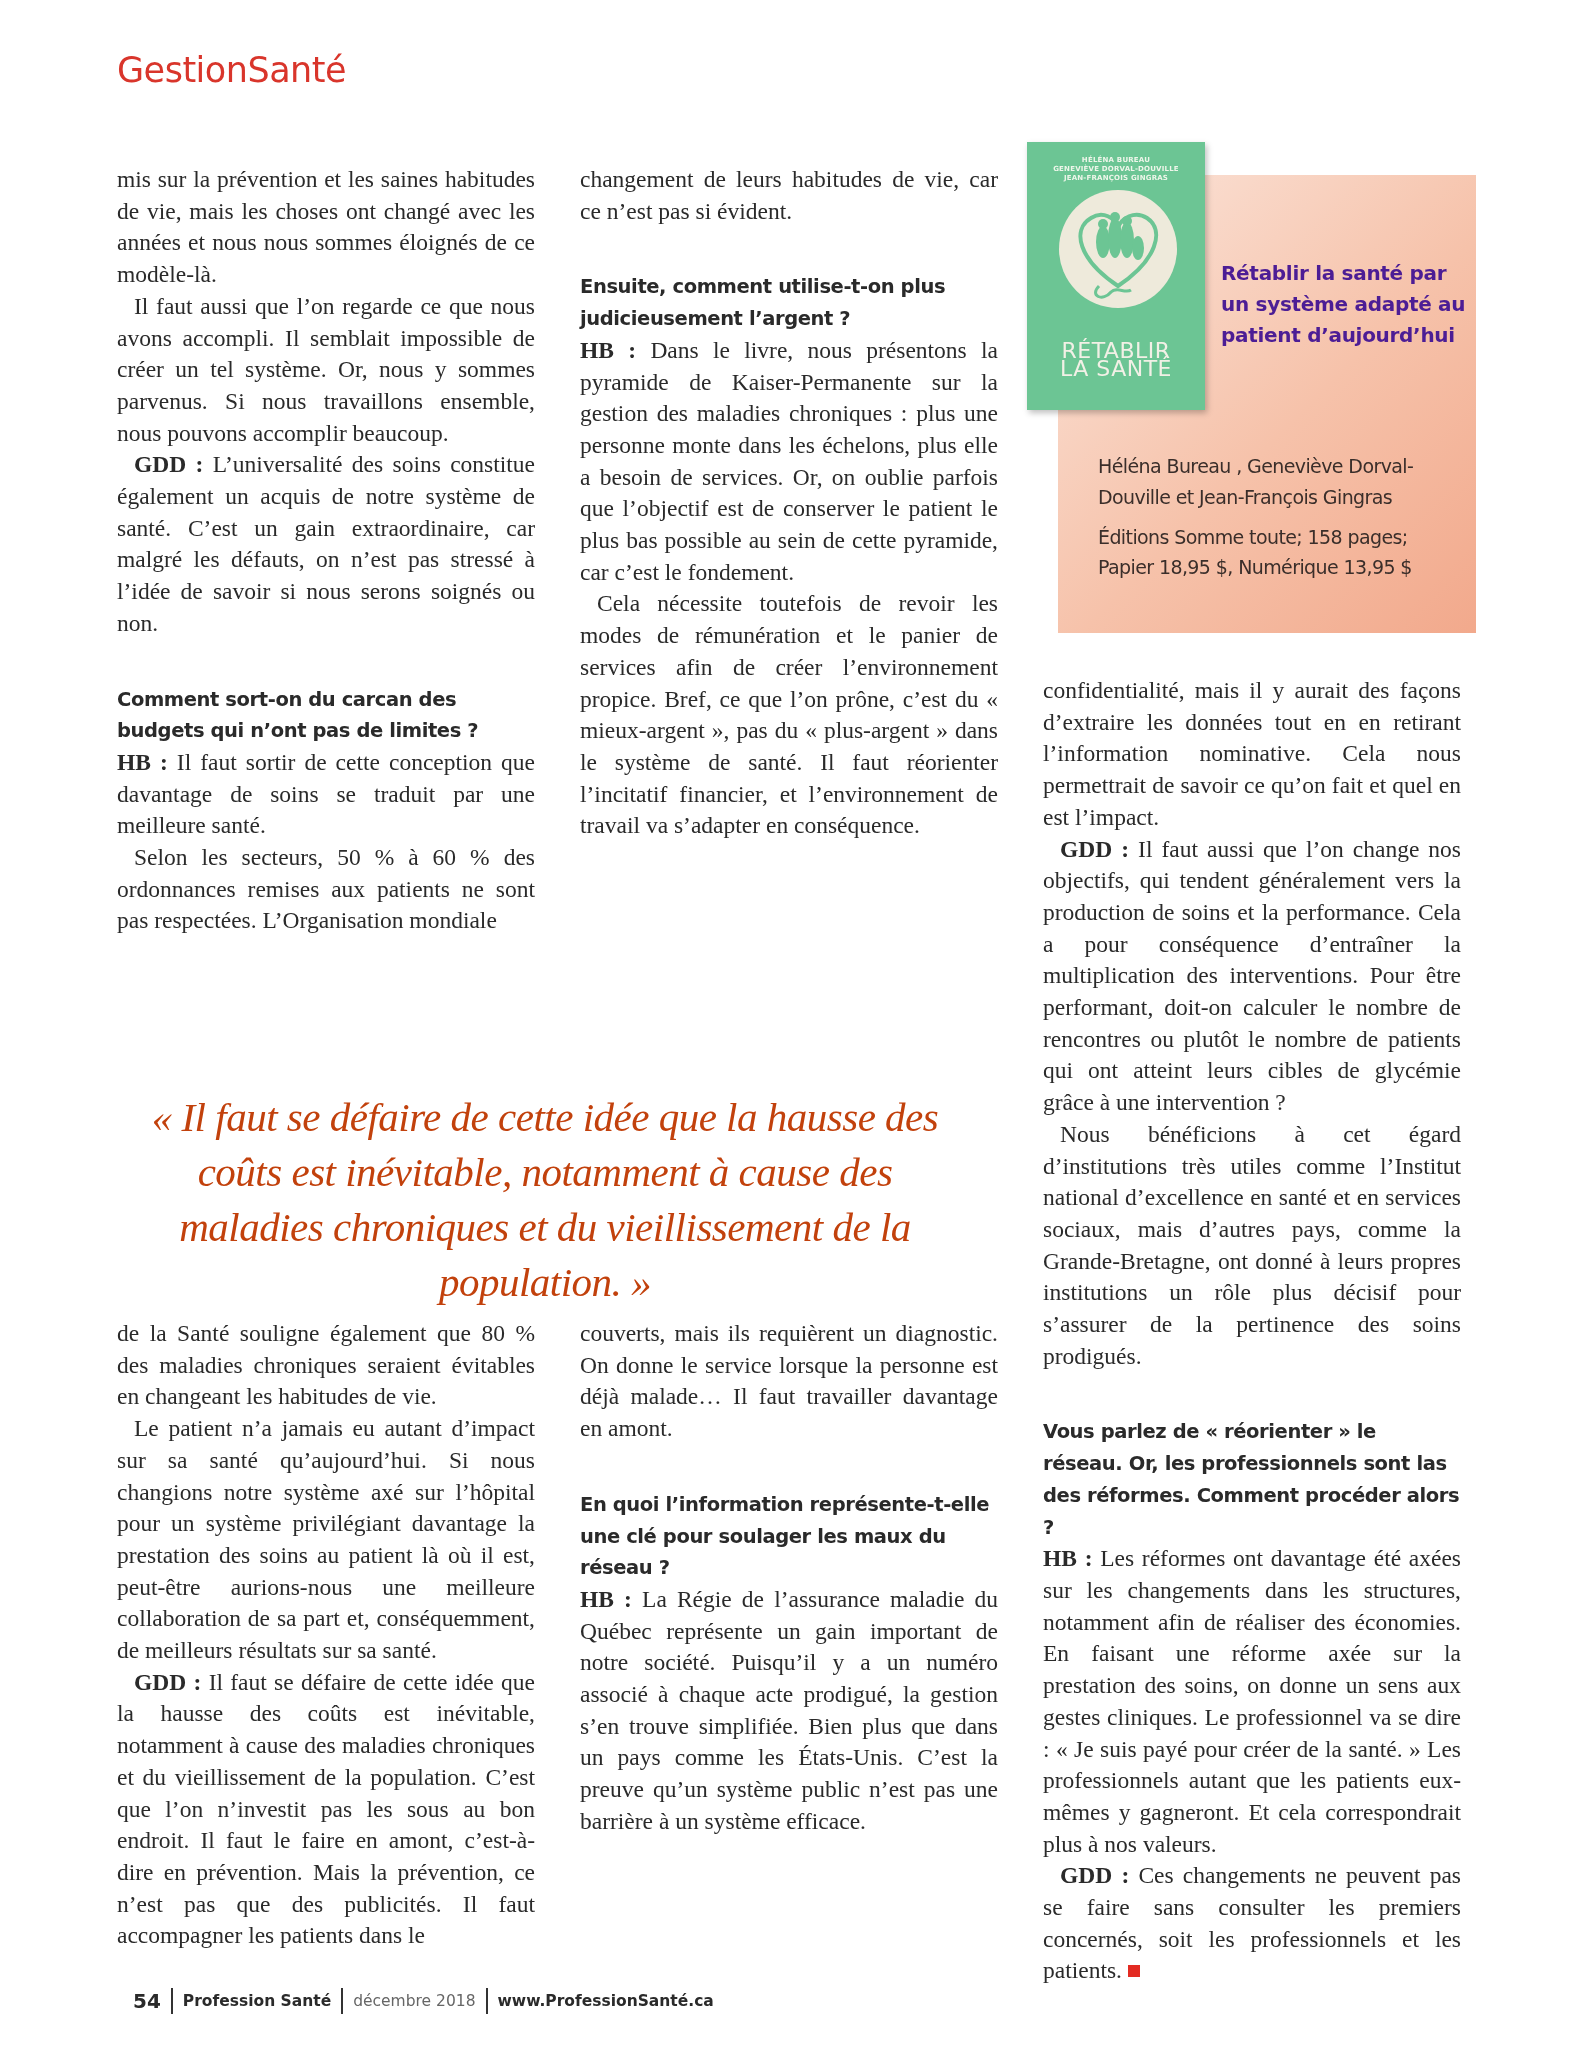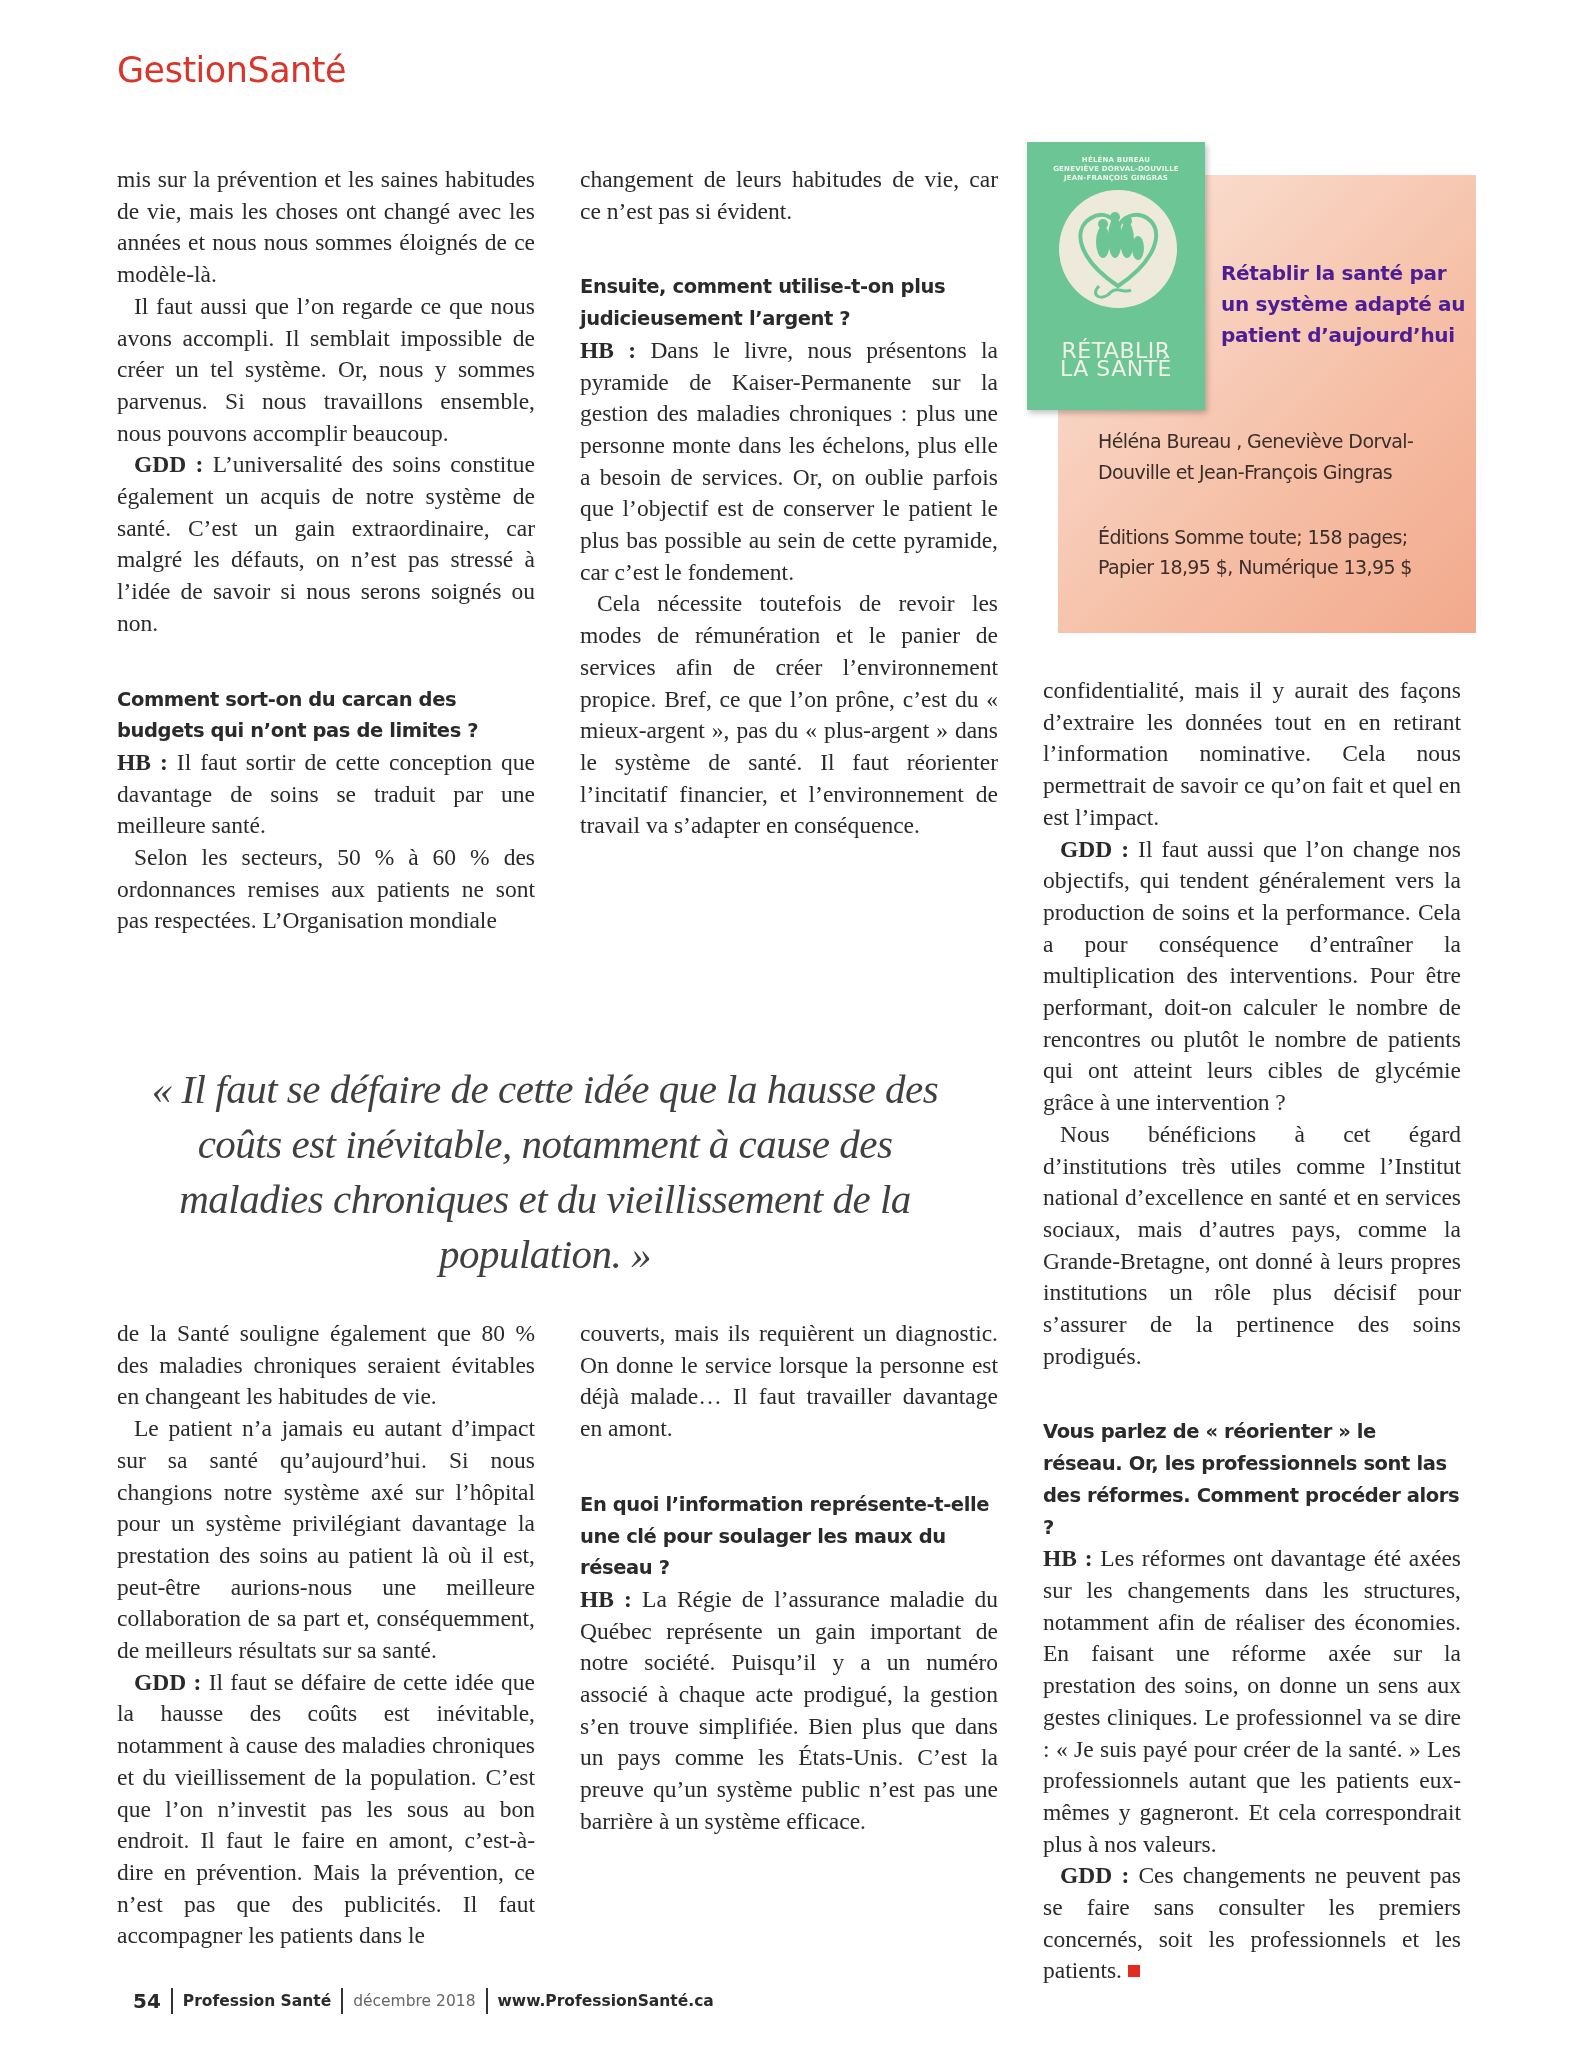--- a/index.html
+++ b/index.html
@@ -20,24 +20,24 @@
   .sidebar-box { position: absolute; left: 1058px; top: 175px; width: 418px; height: 458px;
     background: linear-gradient(135deg, #fbe6dc 0%, #f6c2aa 55%, #f2a98c 100%); }
   .book { position: absolute; left: 1027px; top: 142px; width: 178px; height: 268px; background: #6cc594;
     box-shadow: 2px 3px 6px rgba(0,0,0,0.25); overflow: hidden; }
   .book .authors { position: absolute; top: 14px; left: 0; width: 100%; text-align: center; font-family: "DejaVu Sans", sans-serif; font-size: 7px; line-height: 9px; color: #eef6ea; font-weight: bold; letter-spacing: 0.2px; }
   .book .circle { position: absolute; left: 32px; top: 48px; width: 118px; height: 118px; border-radius: 50%; background: #eeeadb; }
   .book .circle svg { position: absolute; left: 0; top: 0; }
   .book .btitle { position: absolute; top: 200px; left: 0; width: 100%; text-align: center; font-family: "DejaVu Sans", sans-serif; font-size: 22px; line-height: 18px; color: #f2f0e6; letter-spacing: 0.5px; }
 
   .sb-title { position: absolute; left: 1221px; top: 258px; width: 250px; font-family: "DejaVu Sans", sans-serif; font-weight: bold; font-size: 20px; line-height: 31px; color: #4c1d95; letter-spacing: -0.3px; }
-  .sb-authors { position: absolute; left: 1098px; top: 426px; width: 370px; font-family: "DejaVu Sans", sans-serif; font-size: 19px; line-height: 31px; color: #3a2e2a; letter-spacing: -0.6px; }
+  .sb-authors { position: absolute; left: 1098px; top: 451px; width: 370px; font-family: "DejaVu Sans", sans-serif; font-size: 19px; line-height: 31px; color: #3a2e2a; letter-spacing: -0.6px; }
   .sb-pub { position: absolute; left: 1098px; top: 522px; width: 370px; font-family: "DejaVu Sans", sans-serif; font-size: 19px; line-height: 30px; color: #3a2e2a; letter-spacing: -0.6px; }
 
-  .pullquote { position: absolute; left: 150px; top: 1062px; width: 790px; text-align: center; font-family: "Liberation Serif", serif; font-style: italic; font-size: 41px; line-height: 55px; color: #404040; letter-spacing: -0.5px; }
+  .pullquote { position: absolute; left: 150px; top: 1090px; width: 790px; text-align: center; font-family: "Liberation Serif", serif; font-style: italic; font-size: 41px; line-height: 55px; color: #c2410c; letter-spacing: -0.5px; }
 
   .end-mark { display: inline-block; width: 12px; height: 12px; background: #e32b22; margin-left: 6px; vertical-align: 1px; }
 
   .footer { position: absolute; left: 117px; top: 1988px; display: flex; align-items: center; font-family: "DejaVu Sans", sans-serif; font-size: 15.5px; color: #2a2a2a; margin-left: 16px; }
   .footer .pg { font-weight: bold; font-size: 20px; }
   .footer .sep { display: inline-block; width: 2px; height: 26px; background: #333; margin: 0 10px; }
   .footer .mag { font-weight: bold; }
   .footer .date { color: #666; }
   .footer .url { font-weight: bold; }
 </style>

